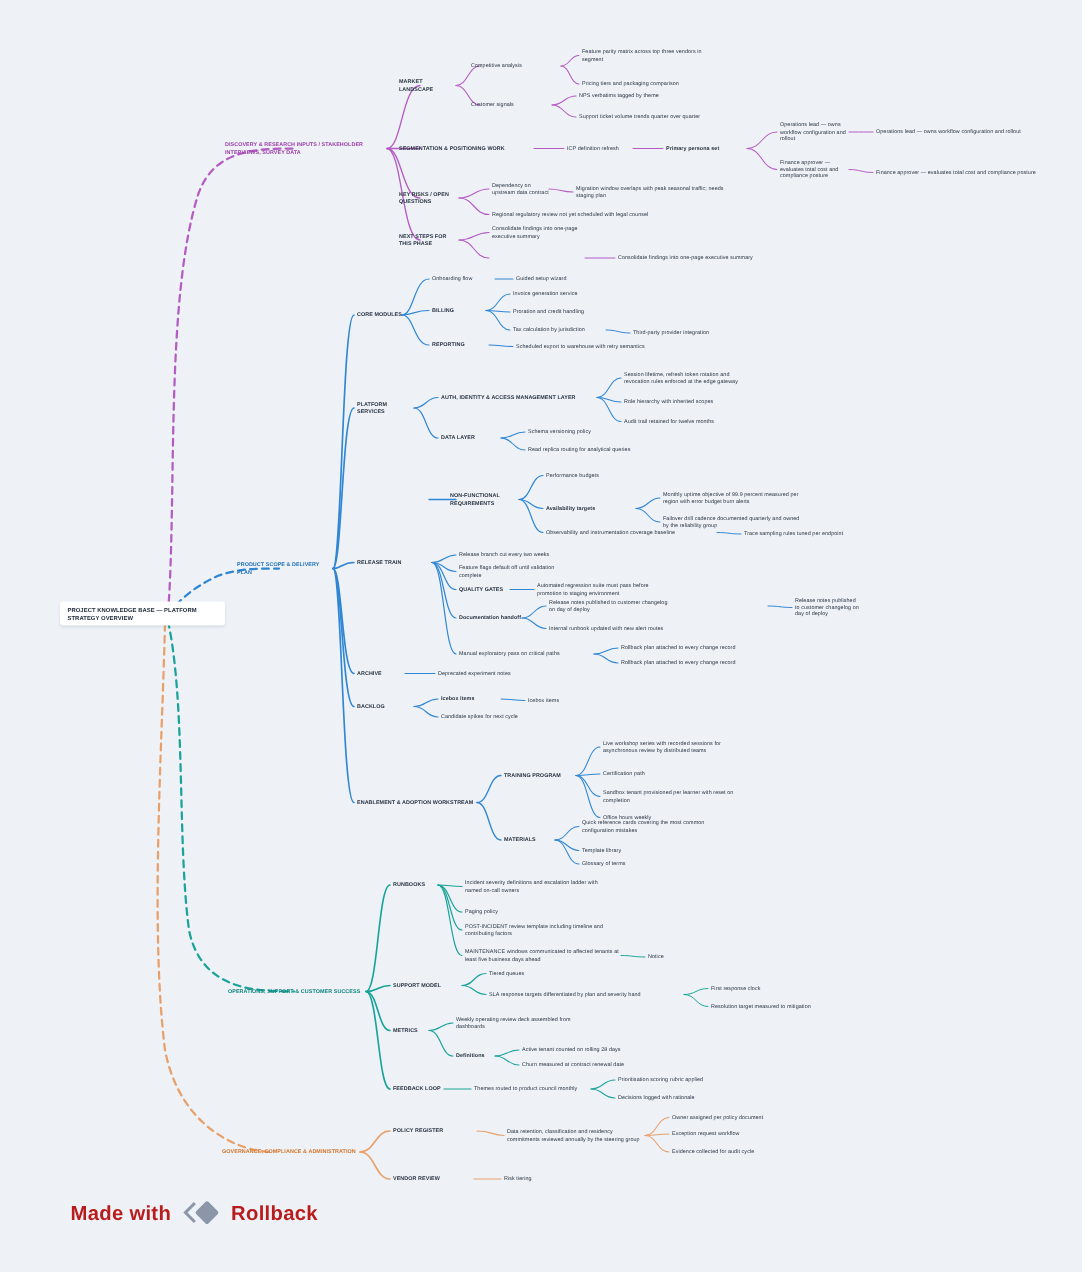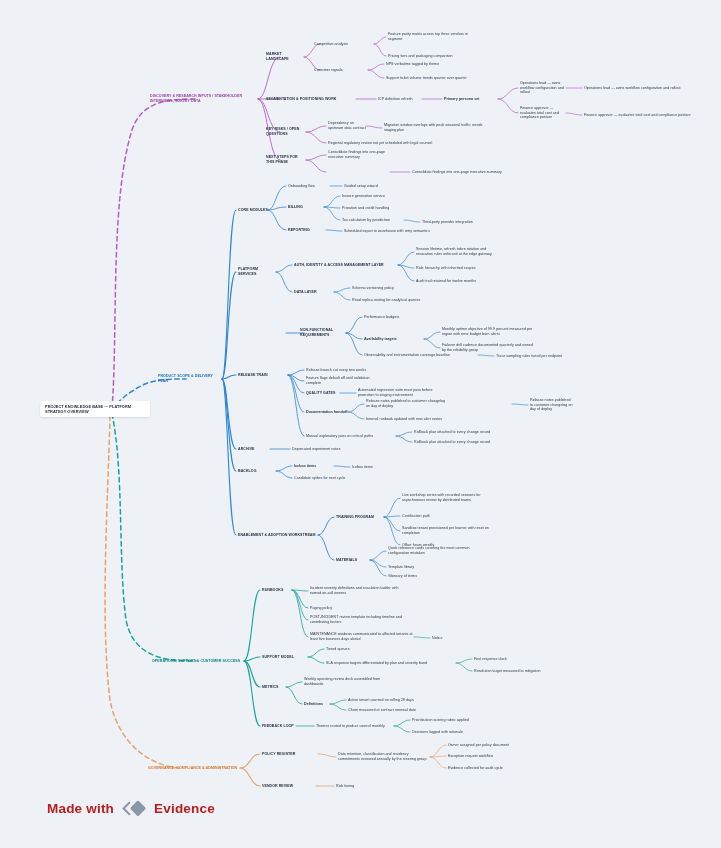--- a/index.html
+++ b/index.html
@@ -317,14 +317,14 @@
 <div id="footer">
   <span>Made with</span>
   <span class="mark">
     <svg width="26" height="17" viewBox="0 0 26 17" xmlns="http://www.w3.org/2000/svg">
       <g fill="#8b97a8">
         <path d="M8.2 1.4 L1.2 8.4 L8.2 15.4 L9.6 14.0 L4.0 8.4 L9.6 2.8 Z"></path>
         <rect x="11.2" y="2.6" width="11.6" height="11.6" rx="1.6" transform="rotate(45 17 8.4)"></rect>
       </g>
     </svg>
   </span>
-  <span>Evidence</span>
+  <span>Rollback</span>
 </div>
 
 </body></html>

